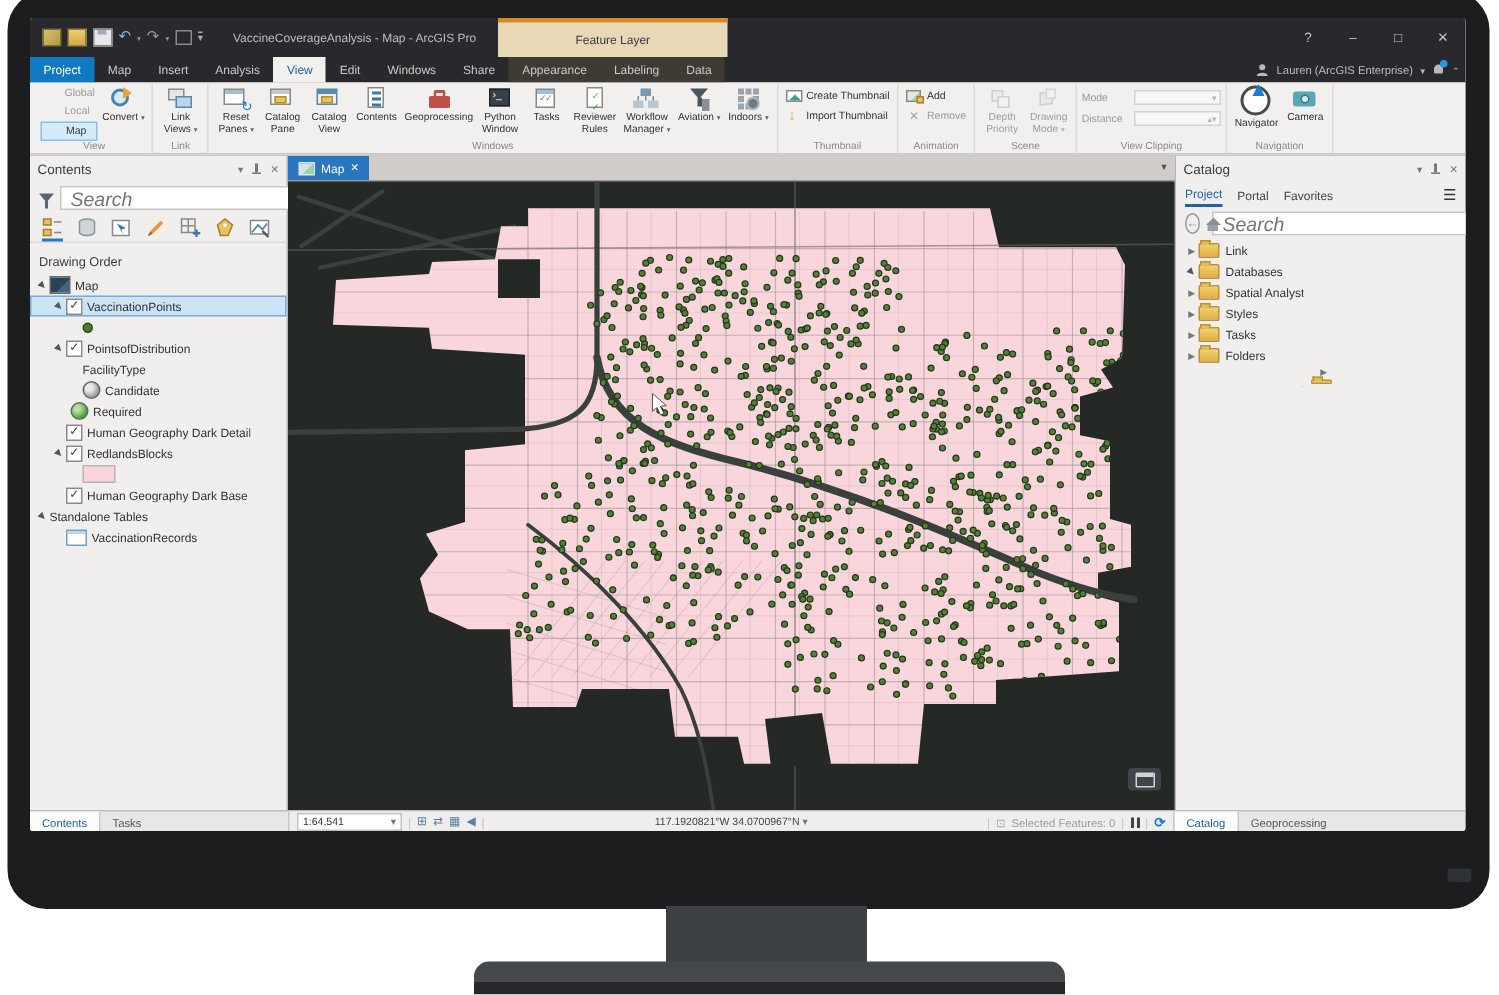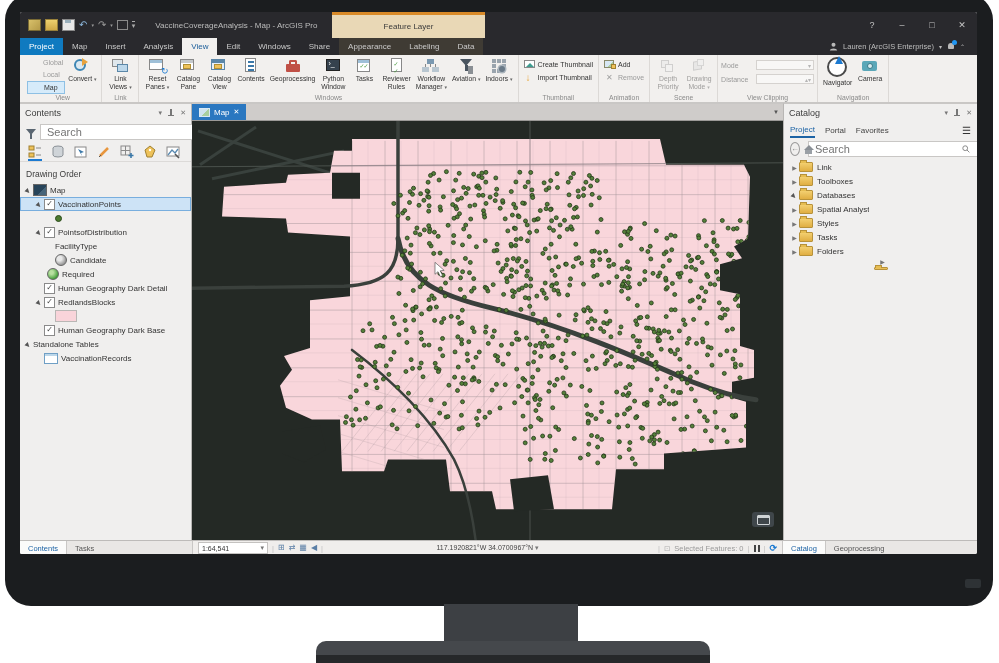--- a/index.html
+++ b/index.html
@@ -28,21 +28,21 @@
   .wtitle{color:#bdbdbd;font-size:8px;margin-left:20px;white-space:nowrap;}
   .ctx-head{position:absolute;left:312px;top:0;width:153px;height:26px;background:#e9d8b6;border-top:3px solid #d98a28;box-sizing:border-box;display:flex;align-items:center;justify-content:center;color:#3a3a3a;}
   .wctrl{position:absolute;top:0;height:26px;display:flex;align-items:center;color:#c4c4c4;font-size:9px;}
   .wctrl span{width:30px;text-align:center;}
   
   .tabrow{position:absolute;left:0;top:26px;width:100%;height:17px;background:#29292d;display:flex;align-items:stretch;}
   .rtab{padding:0 9px;display:flex;align-items:center;color:#c9c9c9;font-size:8px;white-space:nowrap;}
   .rtab.accent{background:#0f7ac0;color:#fff;}
   .rtab.active{background:#f2f0ee;color:#1a5c99;}
   .ctx-strip{display:flex;background:#3f3b34;}
-  .userarea{margin-left:auto;display:flex;align-items:center;gap:5px;padding-right:12px;color:#bdbdbd;font-size:7.5px;}
+  .userarea{margin-left:auto;display:flex;align-items:center;gap:5px;padding-right:4px;color:#bdbdbd;font-size:7.5px;}
   .bell{position:relative;width:8px;height:9px;}
   .bell::before{content:"";position:absolute;left:1px;top:1px;width:6px;height:6px;background:#b9b9b9;border-radius:3px 3px 1px 1px;}
   .bell::after{content:"";position:absolute;right:-2px;top:-2px;width:5px;height:5px;background:#2196f3;border-radius:50%;}
   .chev{font-size:6px;color:#bdbdbd;}
   
   .ribbon{position:absolute;left:0;top:43px;width:100%;height:48px;background:#f2f0ee;border-bottom:1px solid #c9c7c5;display:flex;align-items:stretch;padding-left:4px;box-sizing:border-box;}
   .rgroup{display:flex;flex-direction:column;border-right:1px solid #dcd9d6;padding:1px 3px 0 3px;}
   .rg-content{display:flex;flex:1;align-items:flex-start;gap:1px;}
   .rg-label{font-size:6.8px;color:#8a8a8a;text-align:center;padding:0 2px 1px 2px;}
   .rbtn-lg{display:flex;flex-direction:column;align-items:center;padding:1px 2px;min-width:26px;}
@@ -111,21 +111,21 @@
   .phead{height:18px;display:flex;align-items:center;padding:0 5px;color:#3c3c3c;font-size:9px;}
   .phead .sp{flex:1;}
   .phico{color:#777;font-size:7px;margin-left:6px;}
   .pin{position:relative;width:6px;height:9px;margin-left:6px;}
   .pin::before{content:"";position:absolute;left:2px;top:0;width:2px;height:6px;background:#777;}
   .pin::after{content:"";position:absolute;left:0;top:6px;width:6px;height:1.5px;background:#777;}
   .searchrow{display:flex;align-items:center;gap:4px;padding:2px 6px;}
   .funnel{width:0;height:0;border-left:5px solid transparent;border-right:5px solid transparent;border-top:6px solid #5a6671;position:relative;}
   .funnel::after{content:"";position:absolute;left:-1px;top:-1px;width:2px;height:5px;background:#5a6671;}
   .sbox{flex:1;height:14px;background:#fff;border:1px solid #c9c7c5;display:flex;align-items:center;padding:0 4px;gap:3px;}
-  .sbox input{flex:1;border:none;outline:none;font-size:11px;color:#888;background:transparent;min-width:0;font-family:"Liberation Sans",sans-serif;}
+  .sbox input{flex:1;border:none;outline:none;font-size:13px;font-style:italic;color:#888;background:transparent;min-width:0;font-family:"Liberation Sans",sans-serif;}
   .mag{flex:0 0 auto;}
   .navcirc{width:12px;height:12px;border:1px solid #9a9a9a;border-radius:50%;color:#8a8a8a;font-size:8px;line-height:11px;text-align:center;}
   .homeic{position:relative;width:10px;height:9px;}
   .homeic::before{content:"";position:absolute;left:1px;top:4px;width:7px;height:5px;background:#9aa0a6;}
   .homeic::after{content:"";position:absolute;left:0;top:0;width:0;height:0;border-left:5px solid transparent;border-right:5px solid transparent;border-bottom:5px solid #8a9096;}
   .toolrow{display:flex;align-items:flex-end;gap:9px;padding:3px 8px 0 8px;border-bottom:1px solid #dcdad8;}
   .tbi{display:flex;flex-direction:column;align-items:center;padding-bottom:2px;}
   .tbi.active{border-bottom:2px solid #1c7ad1;padding-bottom:0;}
   .section-label{padding:7px 6px 3px 6px;color:#3c3c3c;font-size:8.5px;}
   .tree{padding-top:1px;}
@@ -1541,25 +1541,20 @@
               <span class="phico">▾</span>
             </div>
           </div>
           <div class="tree" id="catalog-tree">
               <div class="trow" style="padding-left: 6px;">
                 <span class="expander">▶</span>
                 <span class="folder"></span>
                 <span style="white-space: nowrap; overflow: hidden; text-overflow: ellipsis;">Link</span>
               </div>
               <div class="trow" style="padding-left: 6px;">
-                <span class="expander">▶</span>
-                <span class="folder"></span>
-                <span style="white-space: nowrap; overflow: hidden; text-overflow: ellipsis;">Toolboxes</span>
-              </div>
-              <div class="trow" style="padding-left: 6px;">
                 <span class="expander open">▶</span>
                 <span class="folder"></span>
                 <span style="white-space: nowrap; overflow: hidden; text-overflow: ellipsis;">Databases</span>
               </div>
               <div class="trow" style="padding-left: 6px;">
                 <span class="expander">▶</span>
                 <span class="folder"></span>
                 <span style="white-space: nowrap; overflow: hidden; text-overflow: ellipsis;">Spatial Analyst</span>
               </div>
               <div class="trow" style="padding-left: 6px;">

